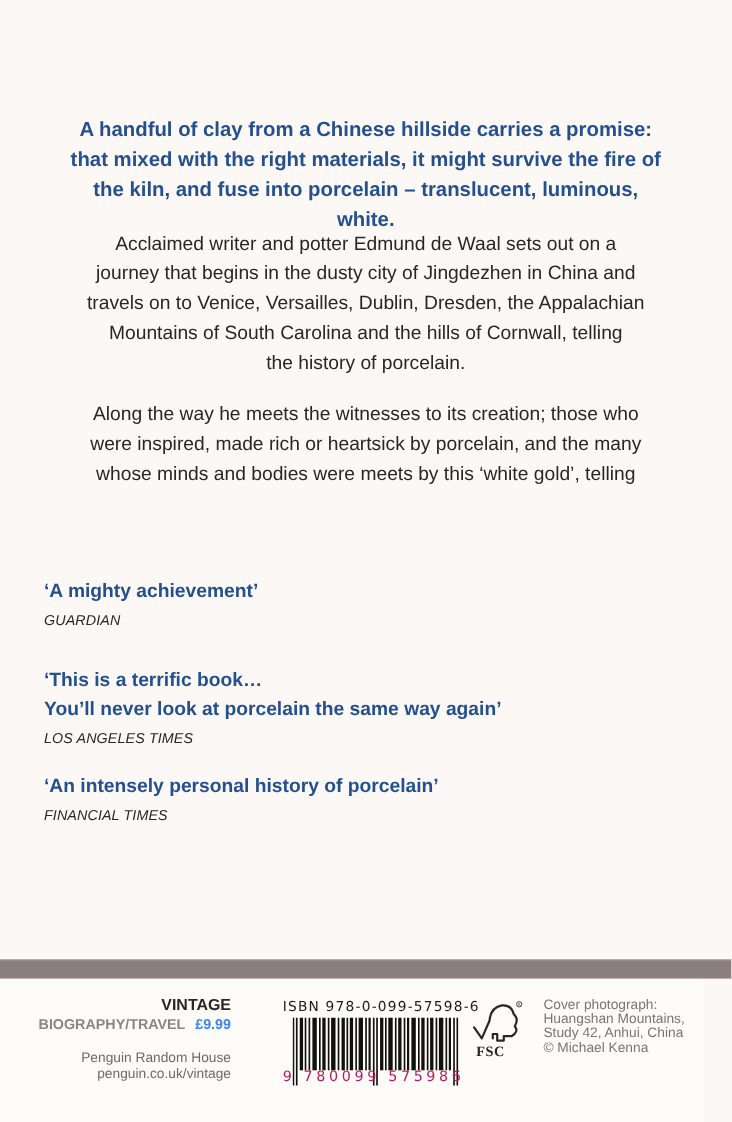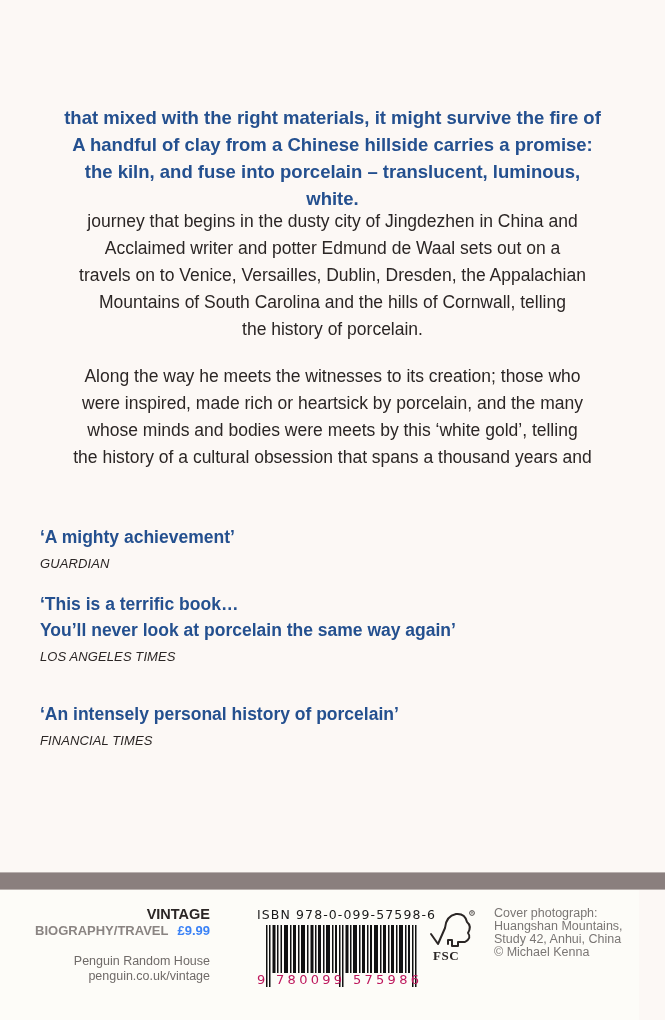--- a/index.html
+++ b/index.html
@@ -46,21 +46,21 @@
       line-height: 26px;
     }
     .quote-source {
       font-style: italic;
       font-size: 13px;
       color: #2b2625;
       margin-top: 6px;
       letter-spacing: 0.1px;
     }
     .q1 { top: 524px; }
-    .q2 { top: 591px; }
+    .q2 { top: 605px; }
     .q3 { top: 701px; }
 
     .band {
       position: absolute;
       left: 0; top: 872px; width: 665px; height: 18px;
       background: #8a7f7e;
       border-top: 1px solid #b8b0ae;
       border-bottom: 1px solid #b8b0ae;
     }
     .footer {
@@ -153,38 +153,37 @@
       color: #7a7674;
     }
     .credit div { white-space: nowrap; }
   </style>
 </head>
 <body>
 
 <div class="content">
 
   <div class="lead">
+    <div>A handful of clay from a Chinese hillside carries a promise:</div>
     <div>that mixed with the right materials, it might survive the fire of</div>
-    <div>A handful of clay from a Chinese hillside carries a promise:</div>
     <div>the kiln, and fuse into porcelain – translucent, luminous, white.</div>
   </div>
 
   <div class="para p1">
+    <div>Acclaimed writer and potter Edmund de Waal sets out on a</div>
     <div>journey that begins in the dusty city of Jingdezhen in China and</div>
-    <div>Acclaimed writer and potter Edmund de Waal sets out on a</div>
     <div>travels on to Venice, Versailles, Dublin, Dresden, the Appalachian</div>
     <div>Mountains of South Carolina and the hills of Cornwall, telling</div>
     <div>the history of porcelain.</div>
   </div>
 
   <div class="para p2">
     <div>Along the way he meets the witnesses to its creation; those who</div>
     <div>were inspired, made rich or heartsick by porcelain, and the many</div>
     <div>whose minds and bodies were meets by this ‘white gold’, telling</div>
-    <div>the history of a cultural obsession that spans a thousand years and</div>
   </div>
 
   <div class="quote q1">
     <div class="quote-text">‘A mighty achievement’</div>
     <div class="quote-source">GUARDIAN</div>
   </div>
 
   <div class="quote q2">
     <div class="quote-text">‘This is a terrific book…</div>
     <div class="quote-text">You’ll never look at porcelain the same way again’</div>

